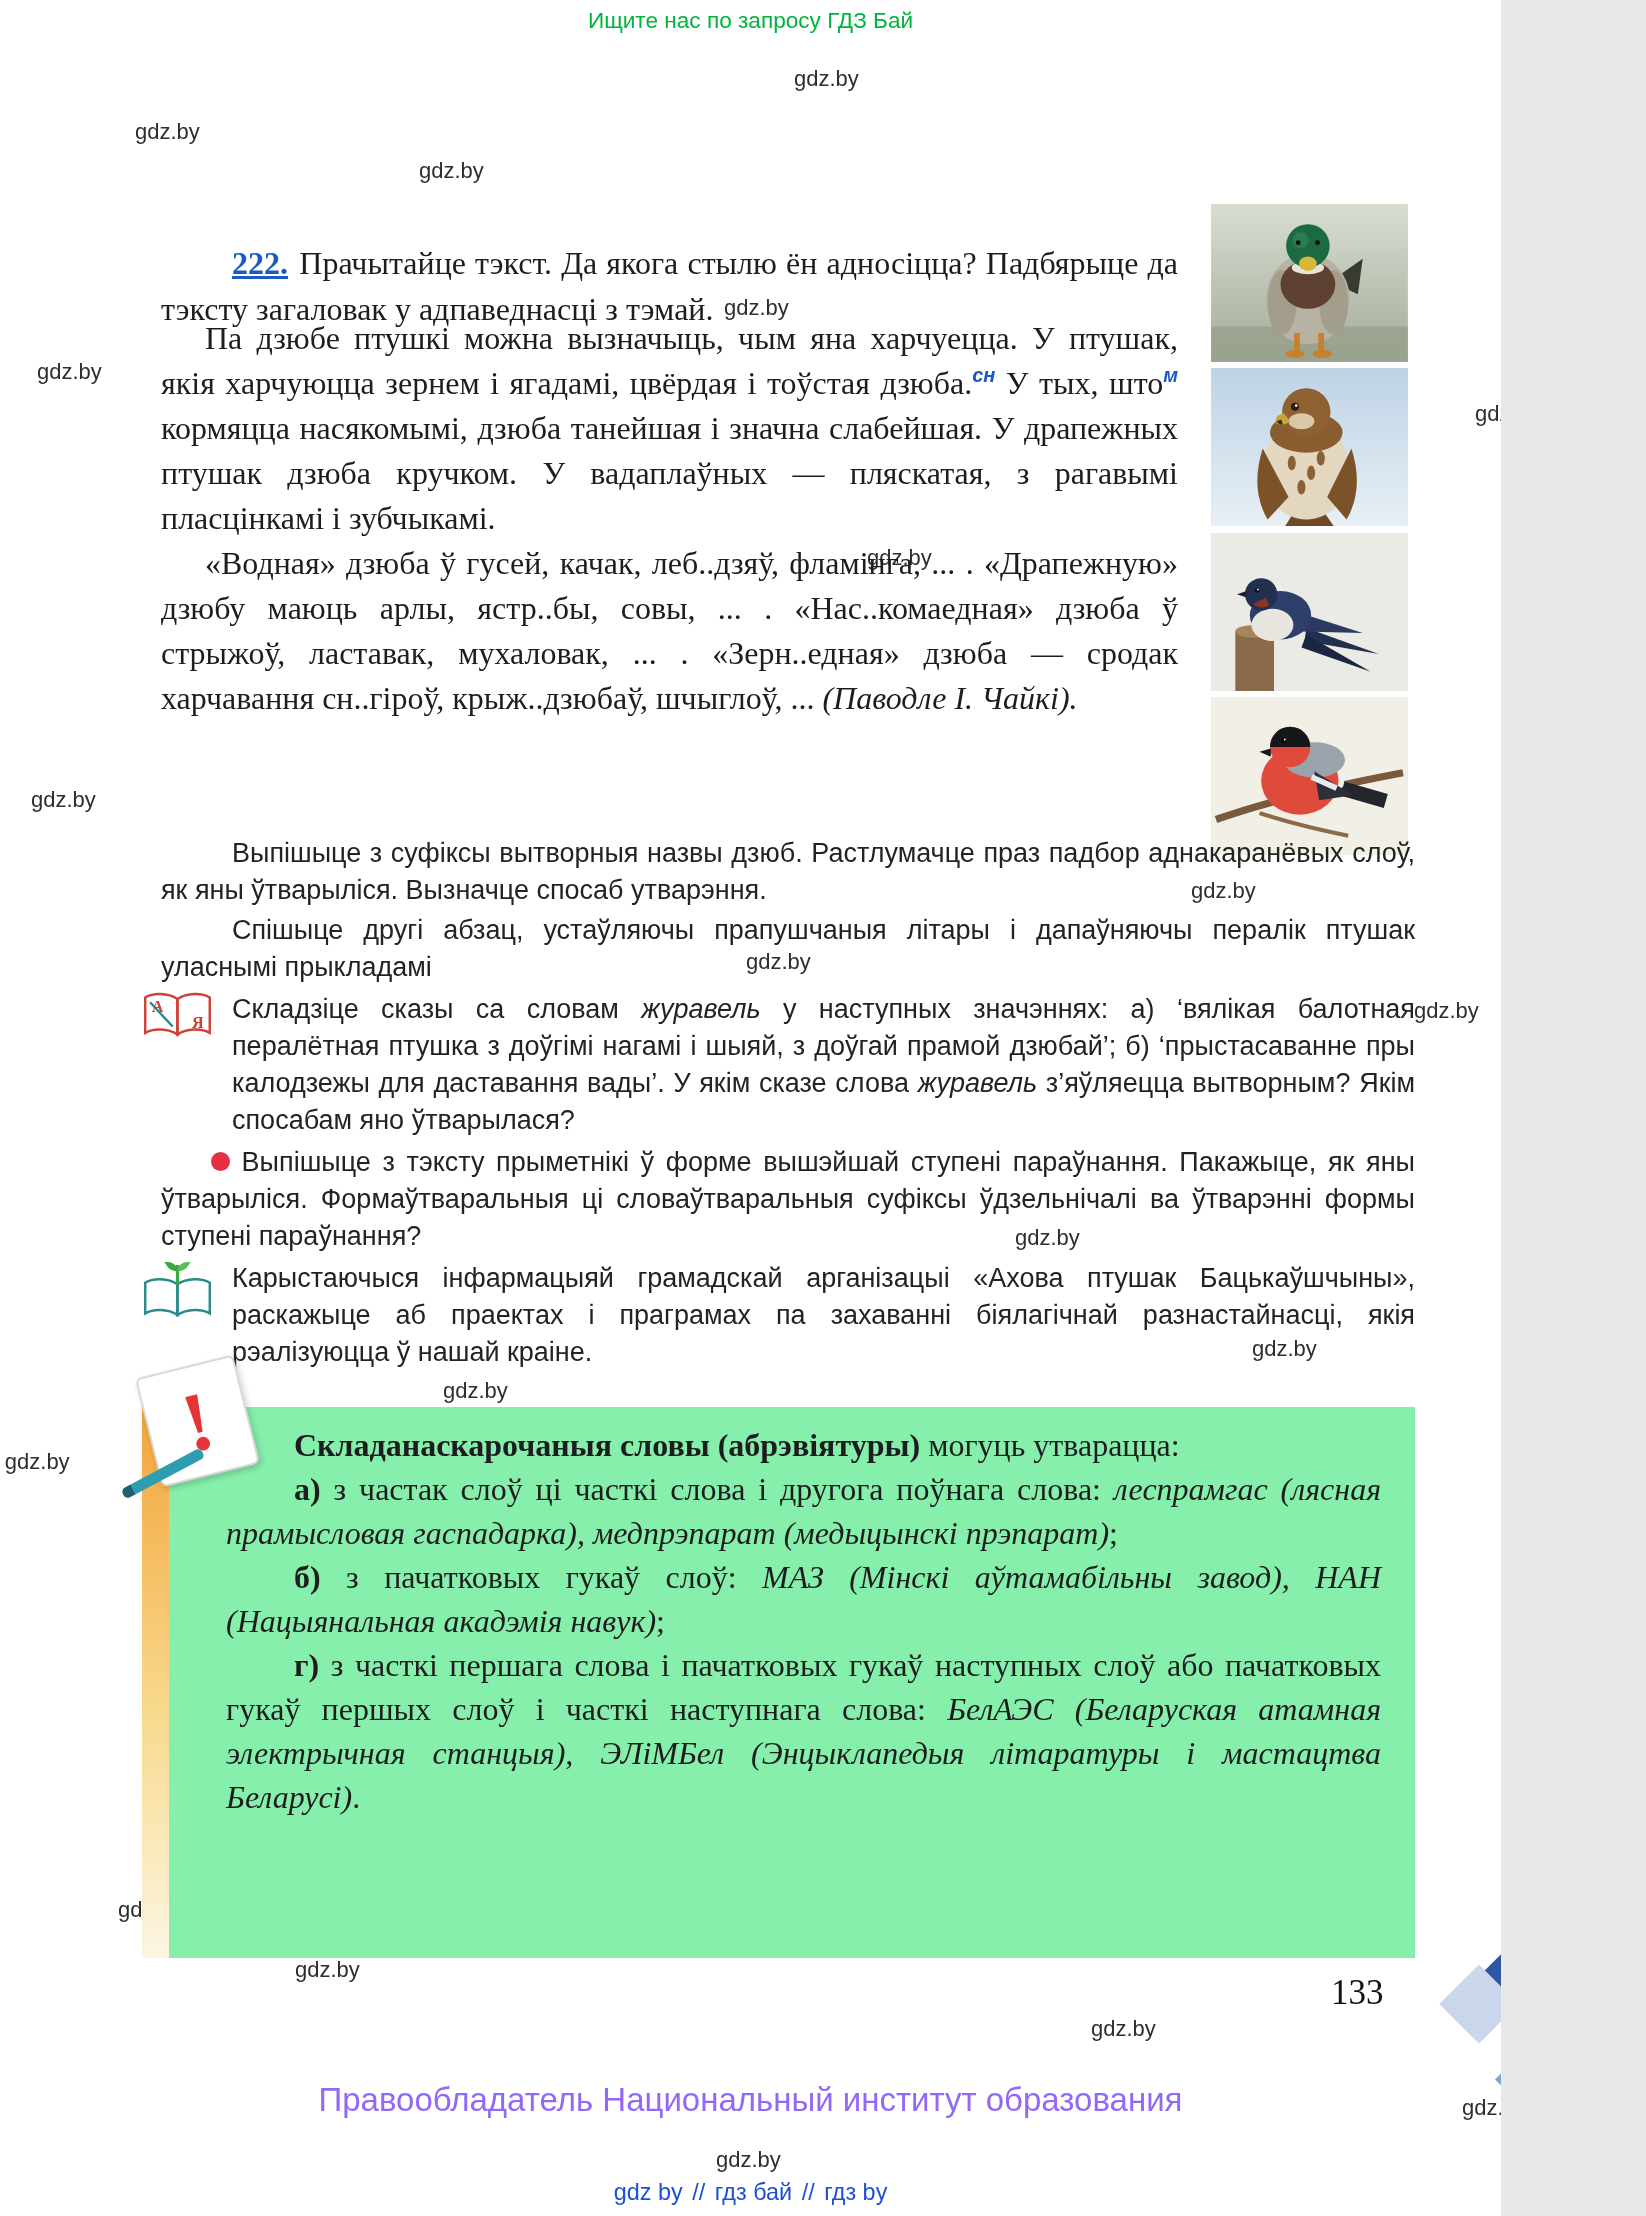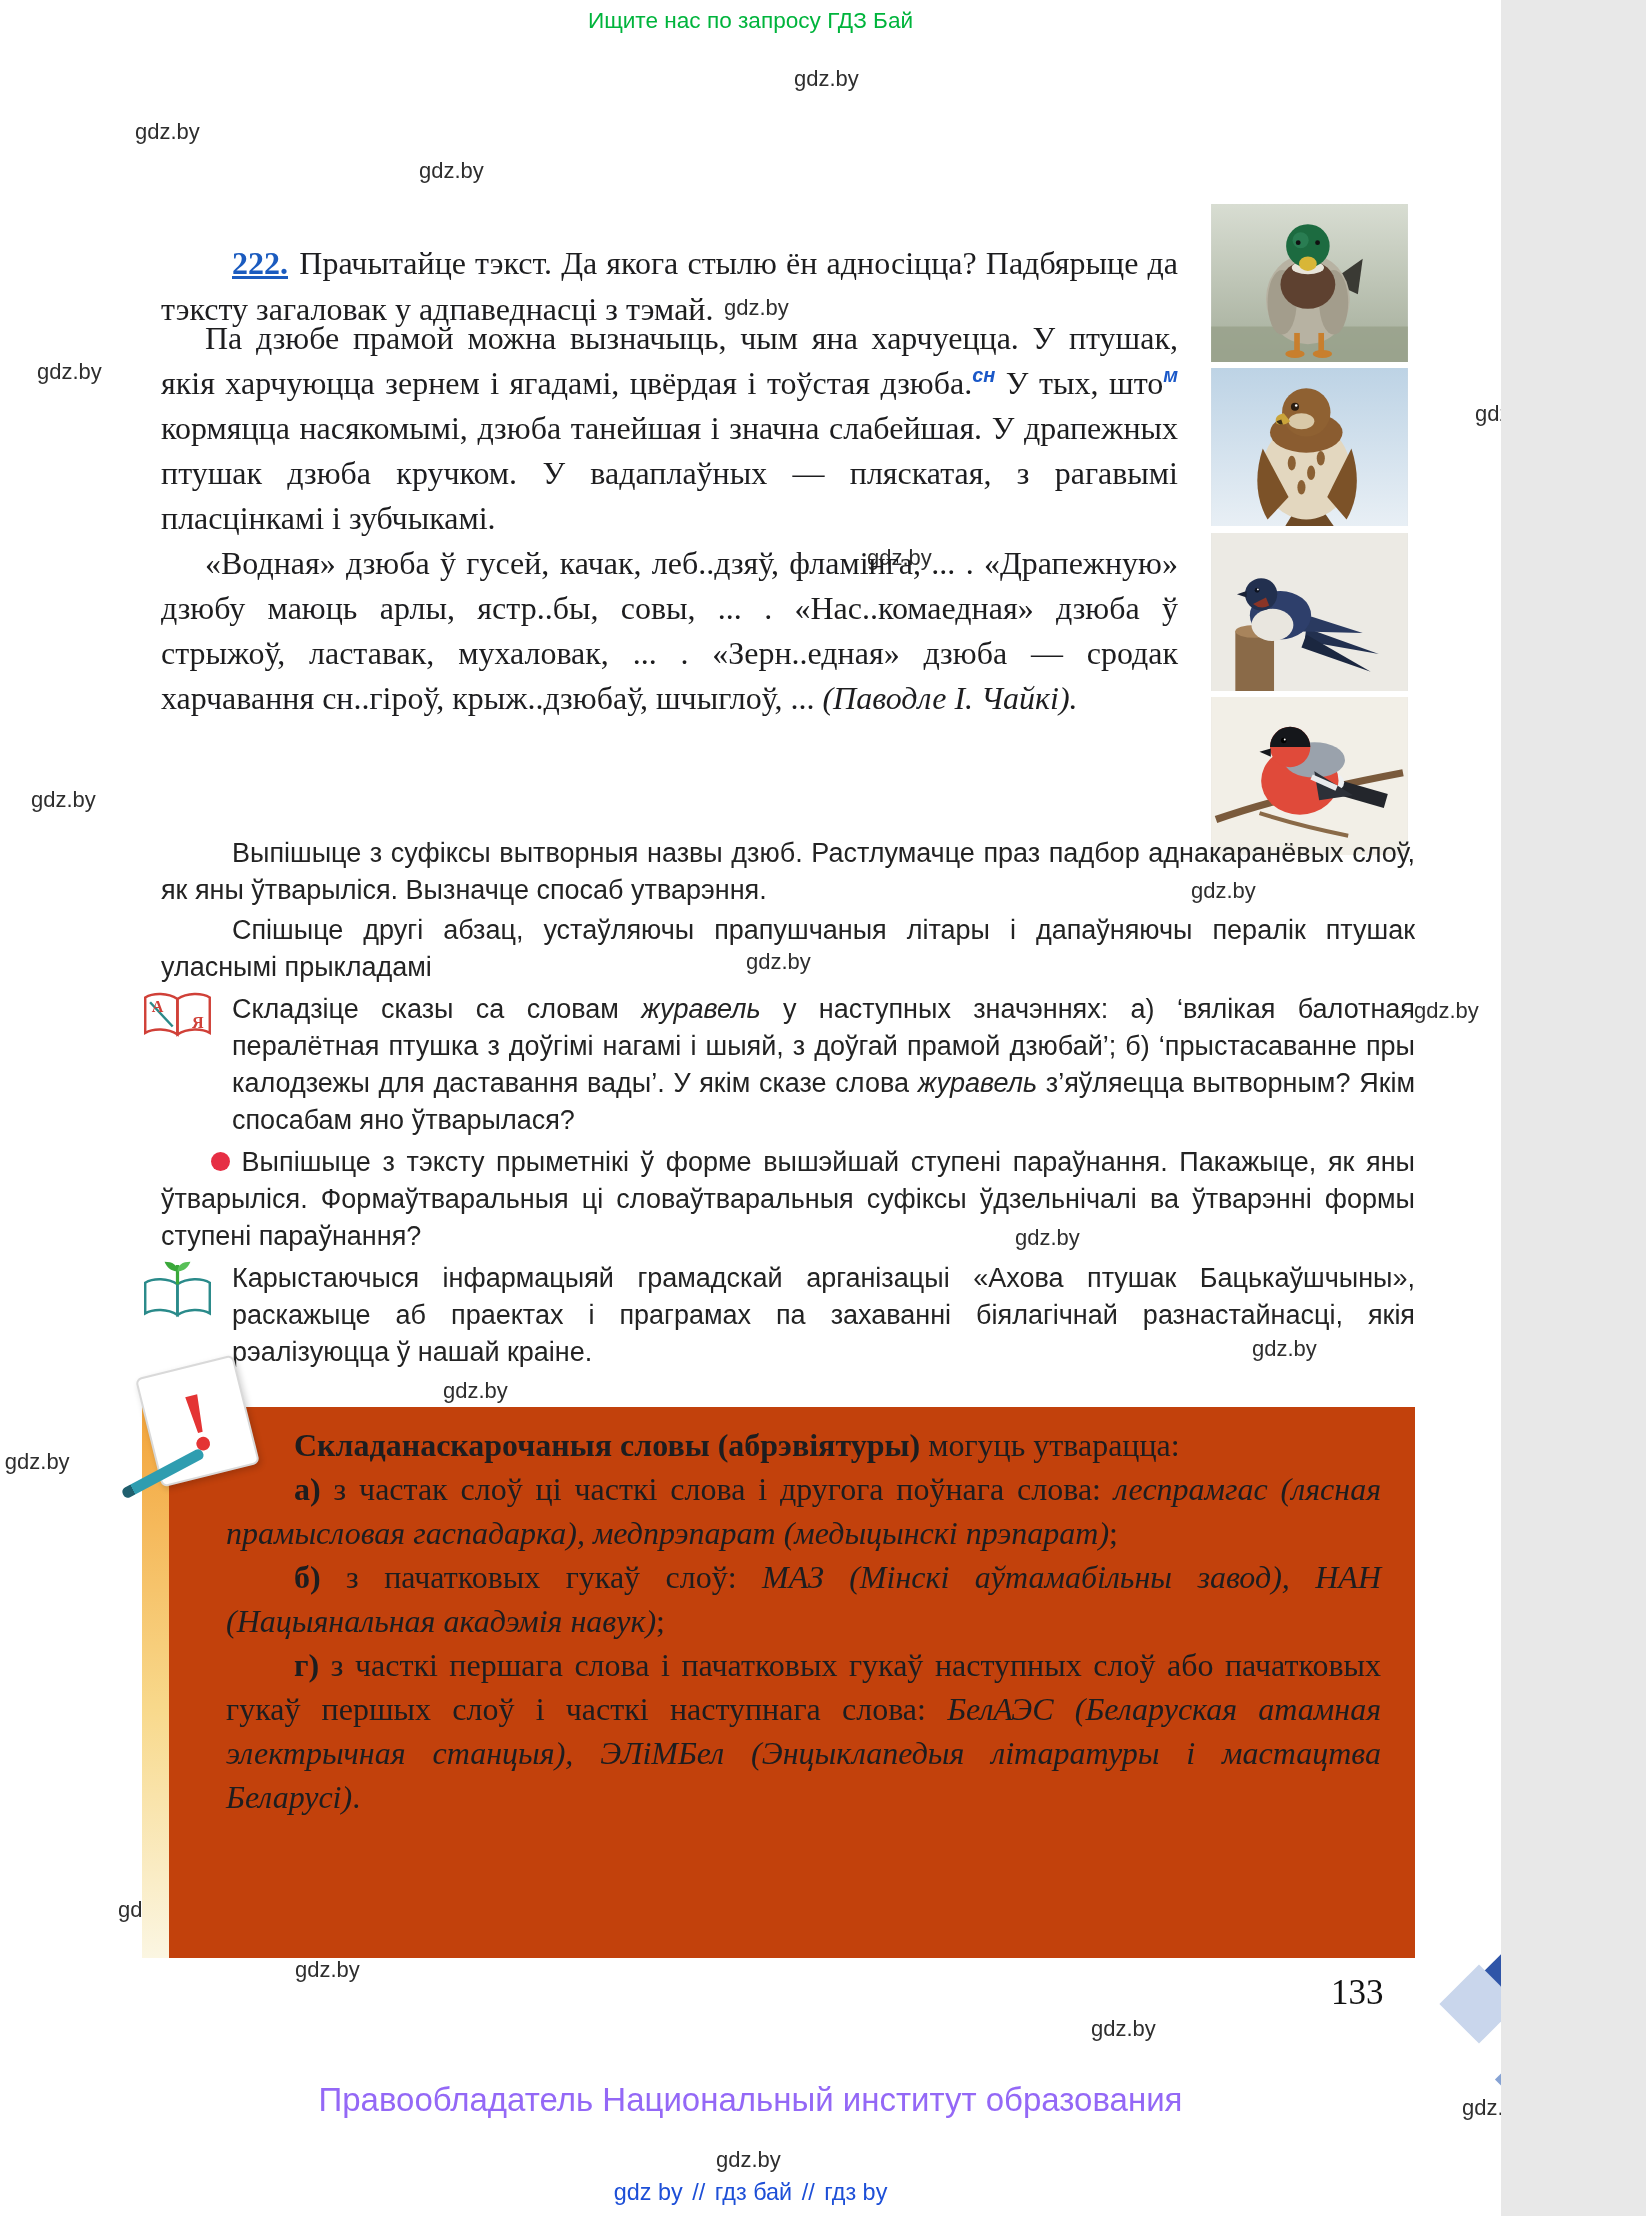--- a/index.html
+++ b/index.html
@@ -34,21 +34,21 @@
   .task-icon { position:absolute; left:-19.3px; top:0px; }
   .t-bullet { text-indent:50px; margin-top:4.8px; }
   .bullet { display:inline-block; width:19.3px; height:19.3px; border-radius:50%;
             background:#e62e44; margin-right:11.3px; vertical-align:middle; position:relative; top:-2.4px; }
 
   .photos { position:absolute; left:1211px; top:204px; width:197px; }
   .photo { width:197px; height:158px; margin:0 0 6.4px 0; overflow:hidden; background:#ddd; }
   .photo svg { display:block; }
 
   .infobox { position:absolute; left:142px; top:1407px; width:1273px; height:551px;
-             background:#c2410c; box-sizing:border-box; padding:16px 34px 0 84px;
+             background:#86efac; box-sizing:border-box; padding:16px 34px 0 84px;
              font-size:32px; line-height:44px; text-align:justify; }
   .strip { position:absolute; left:0; top:0; width:27px; height:100%;
            background:linear-gradient(#f3a43b,#f8d98c 55%,#fbf6e2); }
   .box-p { margin:0; text-indent:68px; }
 
   .note-icon { position:absolute; left:147px; top:1365px; width:97px; height:108px;
                transform:rotate(-14deg); background:#ffffff; border:2.4px solid #d9d9d9;
                border-radius:6.4px; box-shadow:1.6px 3.2px 6.4px rgba(0,0,0,.18);
                display:flex; align-items:center; justify-content:center;
                font-size:84px; font-weight:bold; color:#e43434; z-index:5; }
@@ -102,21 +102,21 @@
   <span class="wm" style="left:1336px;top:1742px">gdz.by</span>
   <span class="wm" style="left:118px;top:1897px">gdz.by</span>
   <span class="wm" style="left:295px;top:1957px">gdz.by</span>
   <span class="wm" style="left:1091px;top:2016px">gdz.by</span>
   <span class="wm" style="left:1462px;top:2095px">gdz.by</span>
   <span class="wm" style="left:716px;top:2147px">gdz.by</span>
 
   <p class="ex-head"><span class="ex-num">222.</span><span>Прачытайце тэкст. Да якога стылю ён адносіцца? Падбярыце да тэксту загаловак у адпаведнасці з тэмай.</span></p>
 
   <div class="body-col">
-    <p class="para"><span>Па дзюбе прамой можна вызначыць, чым яна харчуецца. У птушак, якія харчуюцца зернем і ягадамі, цвёрдая і тоўстая дзюба.</span><span class="sup">сн</span><span> У тых, што</span><span class="sup">м</span><span> кормяцца насякомымі, дзюба танейшая і значна слабейшая. У драпежных птушак дзюба кручком. У вадаплаўных — пляскатая, з рагавымі пласцінкамі і зубчыкамі.</span></p>
+    <p class="para"><span>Па дзюбе птушкі можна вызначыць, чым яна харчуецца. У птушак, якія харчуюцца зернем і ягадамі, цвёрдая і тоўстая дзюба.</span><span class="sup">сн</span><span> У тых, што</span><span class="sup">м</span><span> кормяцца насякомымі, дзюба танейшая і значна слабейшая. У драпежных птушак дзюба кручком. У вадаплаўных — пляскатая, з рагавымі пласцінкамі і зубчыкамі.</span></p>
     <p class="para"><span>«Водная» дзюба ў гусей, качак, леб..дзяў, фламінга, ... . «Драпежную» дзюбу маюць арлы, ястр..бы, совы, ... . «Нас..комаедная» дзюба ў стрыжоў, ластавак, мухаловак, ... . «Зерн..едная» дзюба — сродак харчавання сн..гіроў, крыж..дзюбаў, шчыглоў, ... </span><span class="i">(Паводле І. Чайкі).</span></p>
   </div>
 
   <div class="photos">
     <figure class="photo">
       <svg width="197" height="158" viewBox="0 0 244 196">
         <defs>
             <linearGradient id="dbg" x1="0" y1="0" x2="0" y2="1">
           <stop offset="0" stop-color="#d8ddd2"></stop>
               <stop offset="1" stop-color="#a3ac99"></stop>

